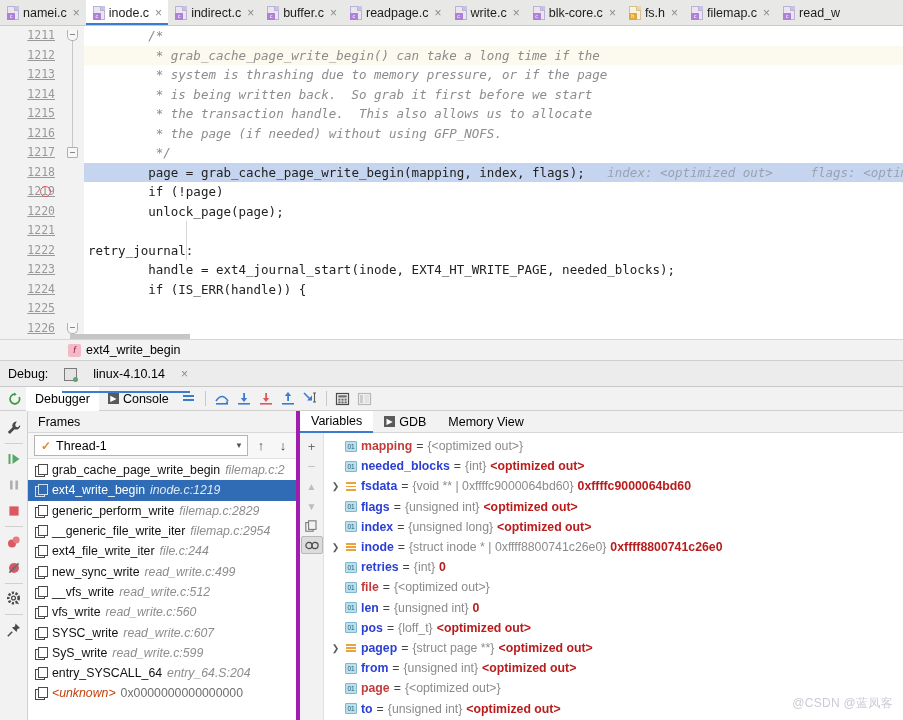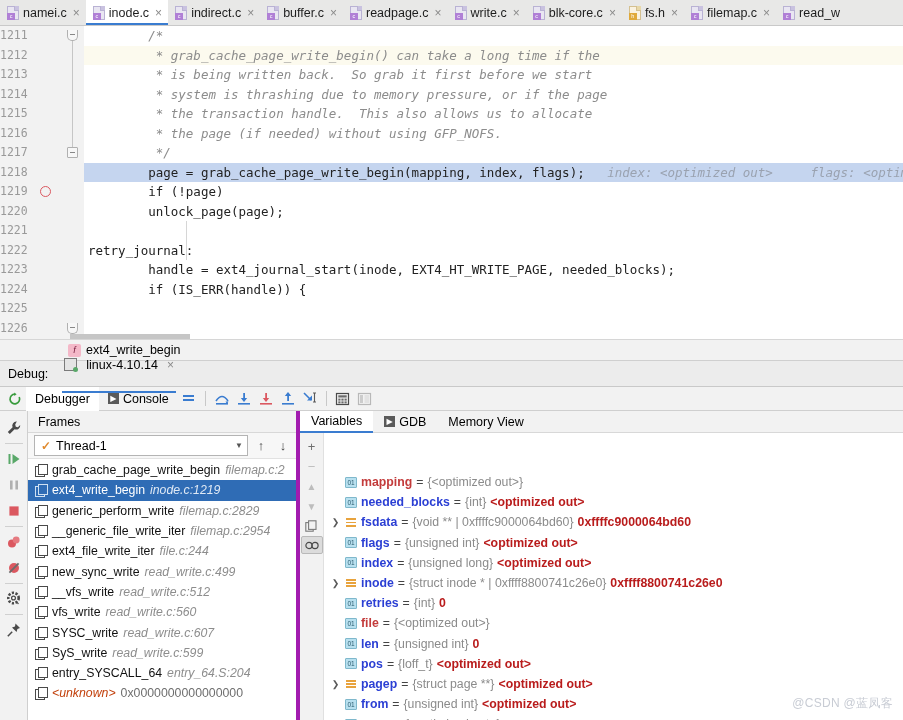--- a/index.html
+++ b/index.html
@@ -56,21 +56,21 @@
   .gutter {
     width: 62px; flex: 0 0 62px; background: #f2f2f2; position: relative;
     font-family: "DejaVu Sans Mono", monospace; font-size: 11.5px; color: #999999;
   }
   .foldcol {
     width: 22px; flex: 0 0 22px; background: #f2f2f2; position: relative;
     border-right: 0;
   }
   .codearea { flex: 1 1 auto; position: relative; overflow: hidden; background: #ffffff; }
   .ln {
-    height: 19.5px; line-height: 19.5px; text-align: left; padding-right: 7px;
+    height: 19.5px; line-height: 19.5px; text-align: right; padding-right: 7px; text-decoration: underline;
   }
   .codeline {
     height: 19.5px; line-height: 19.5px; white-space: pre;
     font-family: "DejaVu Sans Mono", monospace; font-size: 12.5px; color: #222222;
     padding-left: 4px;
   }
   .codeline.hl-soft { background: #fcfaee; }
   .codeline.hl-exec { background: #c5d5ef; }
   .cmt { color: #8c8c8c; font-style: italic; }
   .hint { color: #9aa2b0; font-style: italic; }
@@ -103,21 +103,21 @@
     display: flex; align-items: center; justify-content: center; border-radius: 2px;
     font-style: italic;
   }
 
   
   .debughdr {
     flex: 0 0 26px; height: 26px; background: #ececec; display: flex; align-items: center;
     padding-left: 8px; gap: 10px; border-bottom: 1px solid #c9c9c9; font-size: 12.5px;
   }
   .dbg-session {
-    display: flex; align-items: flex-start; gap: 9px; padding: 3px 6px 2px 6px;
+    display: flex; align-items: center; gap: 16px; padding: 3px 6px 2px 6px;
     position: relative; height: 38px;
   }
   .dbg-session::after {
     content: ""; position: absolute; left: 4px; right: 4px; bottom: 0; height: 2px; background: #3a7cd0;
   }
   .runicon {
     width: 13px; height: 13px; border: 1px solid #7a7a7a; background: #e4e4e4; position: relative;
   }
   .runicon::after {
     content: ""; position: absolute; right: -2px; bottom: -2px; width: 5px; height: 5px;
@@ -205,21 +205,21 @@
   .vtab { padding: 0 11px; height: 22px; display: flex; align-items: center; gap: 4px; }
   .vtab.sel { background: #ffffff; border-bottom: 2px solid #3a7cd0; }
   .varsbody { flex: 1 1 auto; display: flex; overflow: hidden; }
   .varsrail {
     width: 24px; flex: 0 0 24px; background: #f2f2f2; border-right: 1px solid #e0e0e0;
     display: flex; flex-direction: column; align-items: center; padding-top: 3px;
   }
   .vbtn { width: 22px; height: 20px; display: flex; align-items: center; justify-content: center;
           color: #6e6e6e; font-size: 13px; }
   .vbtn.boxed { background: #dcdcdc; border: 1px solid #b9b9b9; border-radius: 2px; height: 18px; }
-  .varlist { flex: 1 1 auto; padding-top: 3px; overflow: hidden; margin-top: 36px; }
+  .varlist { flex: 1 1 auto; padding-top: 3px; overflow: hidden; }
   .varrow {
     height: 20.2px; display: flex; align-items: center; gap: 4px; font-size: 12.3px;
     padding-left: 6px; white-space: nowrap;
   }
   .twisty { width: 11px; flex: 0 0 11px; text-align: center; color: #5a5a5a; font-size: 9px; }
   .vicon-prim {
     width: 12px; height: 11px; flex: 0 0 12px; background: #b8e0ef; border: 1px solid #7fb8cc;
     color: #2a5b6e; font-size: 6.5px; line-height: 9px; text-align: center; border-radius: 1px;
   }
   .vicon-obj {
@@ -361,22 +361,22 @@
       </div>
     <div class="foldcol" id="foldcol">
         <div class="foldmark open" style="top: 4px;"></div>
         <div class="foldline" style="top: 15px; height: 117px;"></div>
         <div class="foldmark" style="top: 121px;"></div>
         <div class="foldmark open" style="top: 296.5px;"></div>
       </div>
     <div class="codearea" id="codearea">
         <div class="codeline"><span class="cmt">        /*</span></div>
         <div class="codeline hl-soft"><span class="cmt">         * grab_cache_page_write_begin() can take a long time if the</span></div>
+        <div class="codeline"><span class="cmt">         * system is thrashing due to memory pressure, or if the page</span></div>
         <div class="codeline"><span class="cmt">         * is being written back.  So grab it first before we start</span></div>
-        <div class="codeline"><span class="cmt">         * system is thrashing due to memory pressure, or if the page</span></div>
         <div class="codeline"><span class="cmt">         * the transaction handle.  This also allows us to allocate</span></div>
         <div class="codeline"><span class="cmt">         * the page (if needed) without using GFP_NOFS.</span></div>
         <div class="codeline"><span class="cmt">         */</span></div>
         <div class="codeline hl-exec"><span>        page = grab_cache_page_write_begin(mapping, index, flags);</span><span class="hint">   index: &lt;optimized out&gt;     flags: &lt;optimized out&gt;     ma</span></div>
         <div class="codeline"><span>        if (!page)</span></div>
         <div class="codeline"><span>        unlock_page(page);</span></div>
         <div class="codeline"><span></span></div>
         <div class="codeline"><span>retry_journal:</span></div>
         <div class="codeline"><span>        handle = ext4_journal_start(inode, EXT4_HT_WRITE_PAGE, needed_blocks);</span></div>
         <div class="codeline"><span>        if (IS_ERR(handle)) {</span></div>

